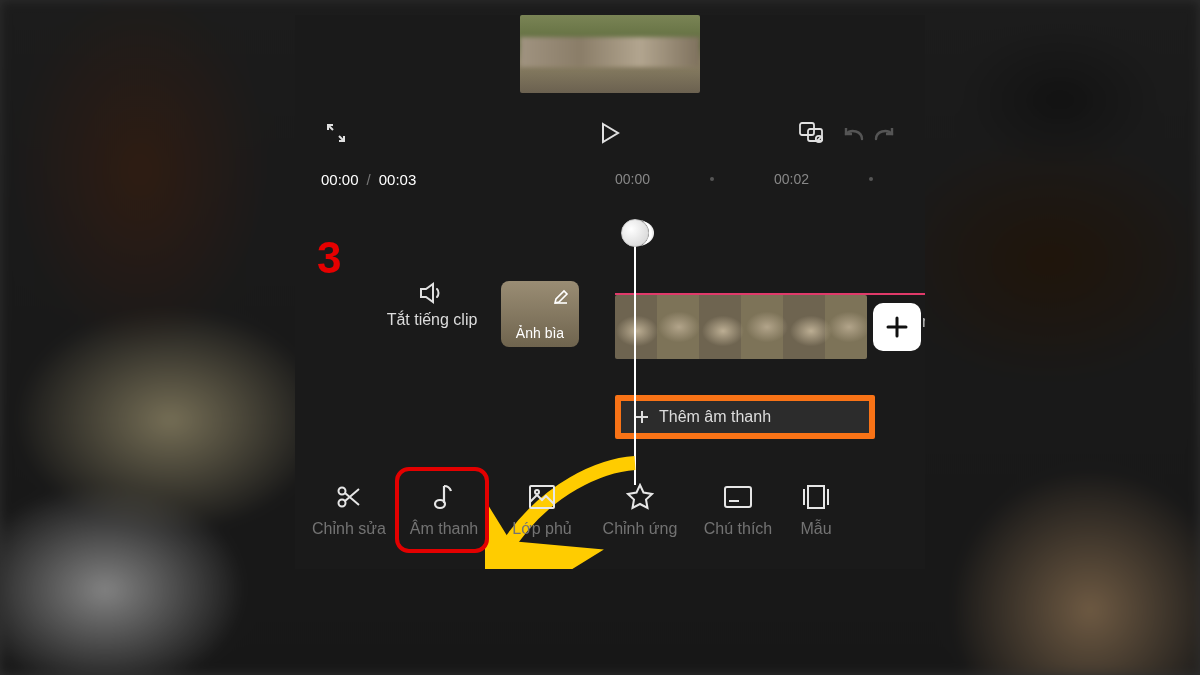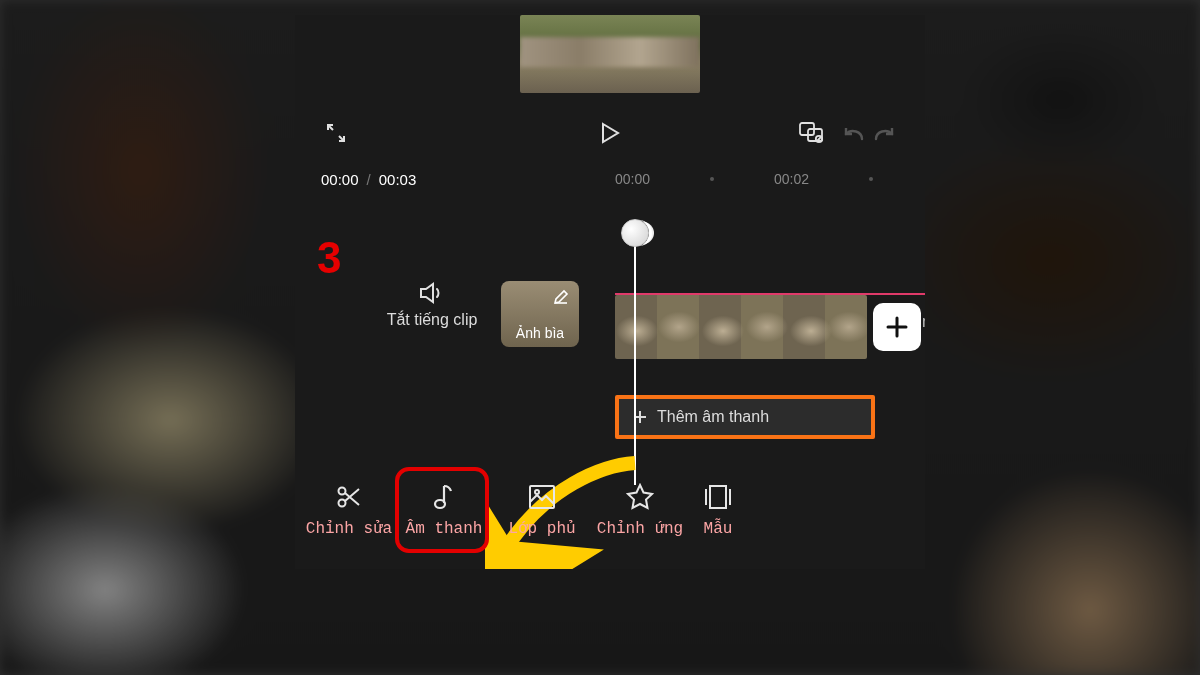--- a/index.html
+++ b/index.html
@@ -132,21 +132,21 @@
     color:#111;
   }
   .add-clip-trail {
     position:absolute; left:307px; top:18px; color:#bbb; font-size:16px;
   }
   .audio-bar {
     position:absolute;
     top: 380px; left: 320px;
     width: 260px; height: 44px;
     background:#2c2c2c;
-    border: 4px solid #f97316;
+    border: 6px solid #f97316;
     border-radius: 2px;
     display:flex; align-items:center;
     padding: 0 14px;
     gap: 10px;
     color:#ddd; font-size:16px;
   }
   .playhead {
     position:absolute;
     top: 210px; left: 339px;
     width: 2px; height: 260px;
@@ -170,22 +170,21 @@
     bottom: 0; left:0; right:0;
     height: 110px;
     display:flex; align-items:center;
     padding: 0 12px 8px 12px;
     gap: 8px;
   }
   .tool {
     flex: 0 0 auto;
     width: 90px;
     display:flex; flex-direction:column; align-items:center; gap:8px;
-    color:#fca5a5;
-    font-family:Liberation Mono, monospace;
+    color:#737373;
   }
   .tool .ico { width:30px; height:30px; display:flex; align-items:center; justify-content:center; }
   .tool .lbl { font-size:16px; white-space:nowrap; }
   .tool-edit { width: 84px; }
   .tool-text { width: 70px; }
   .tool-template { width: 50px; }
   .highlight {
     position:absolute;
     bottom: 16px; left: 100px;
     width: 94px; height: 86px;
@@ -335,20 +334,29 @@
       <span class="lbl">Lớp phủ</span>
     </div>
     <div class="tool">
       <span class="ico">
         <svg width="28" height="28" viewBox="0 0 28 28" fill="none" stroke="#e6e6e6" stroke-width="2">
             <path d="M14 2l3.5 7.5L26 11l-6 5.5L21.5 25 14 21 6.5 25 8 16.5 2 11l8.5-1.5z"></path>
           </svg>
       </span>
       <span class="lbl">Chỉnh ứng</span>
     </div>
+    <div class="tool">
+      <span class="ico">
+        <svg width="30" height="24" viewBox="0 0 30 24" fill="none" stroke="#e6e6e6" stroke-width="2">
+            <rect x="2" y="2" width="26" height="20" rx="2"></rect>
+            <path d="M6 16h10"></path>
+          </svg>
+      </span>
+      <span class="lbl">Chú thích</span>
+    </div>
     <div class="tool tool-template">
       <span class="ico">
         <svg width="28" height="26" viewBox="0 0 28 26" fill="none" stroke="#e6e6e6" stroke-width="2">
             <rect x="6" y="2" width="16" height="22"></rect>
             <path d="M2 5v16M26 5v16"></path>
           </svg>
       </span>
       <span class="lbl">Mẫu</span>
     </div>
   </div>

